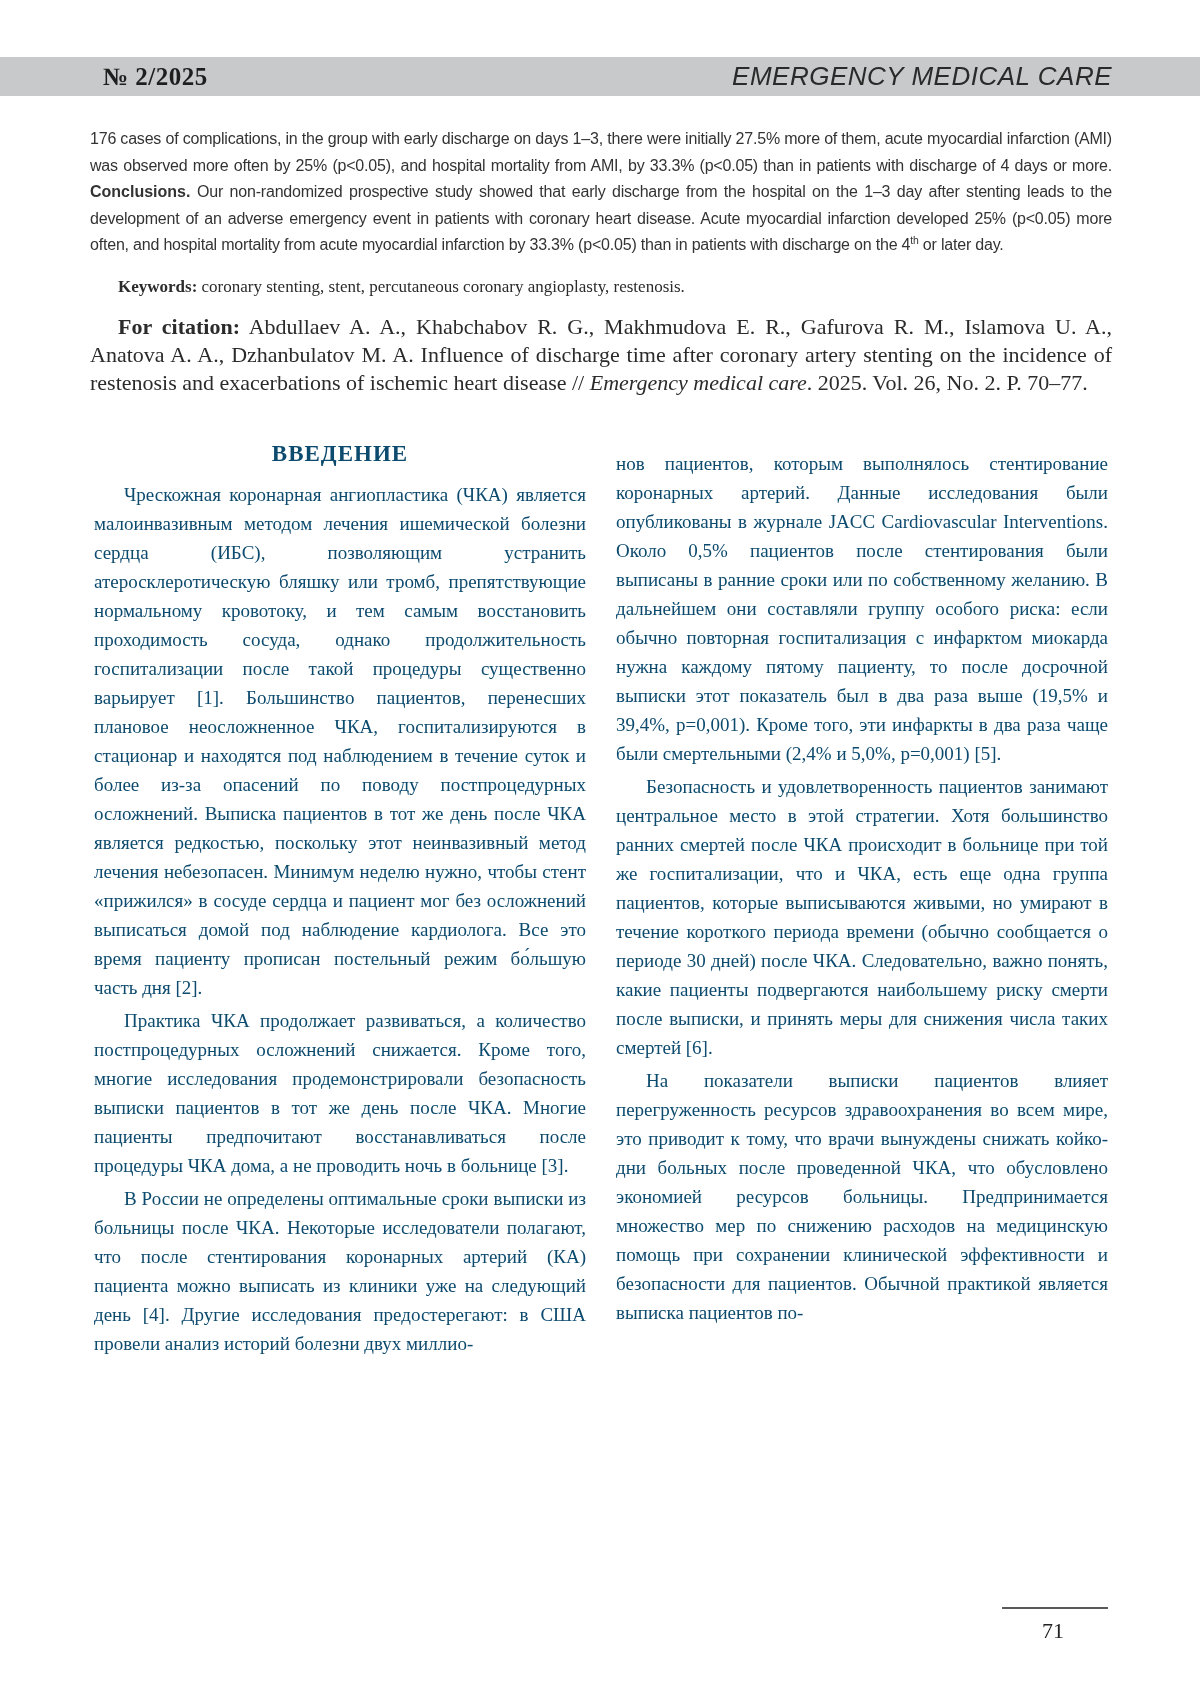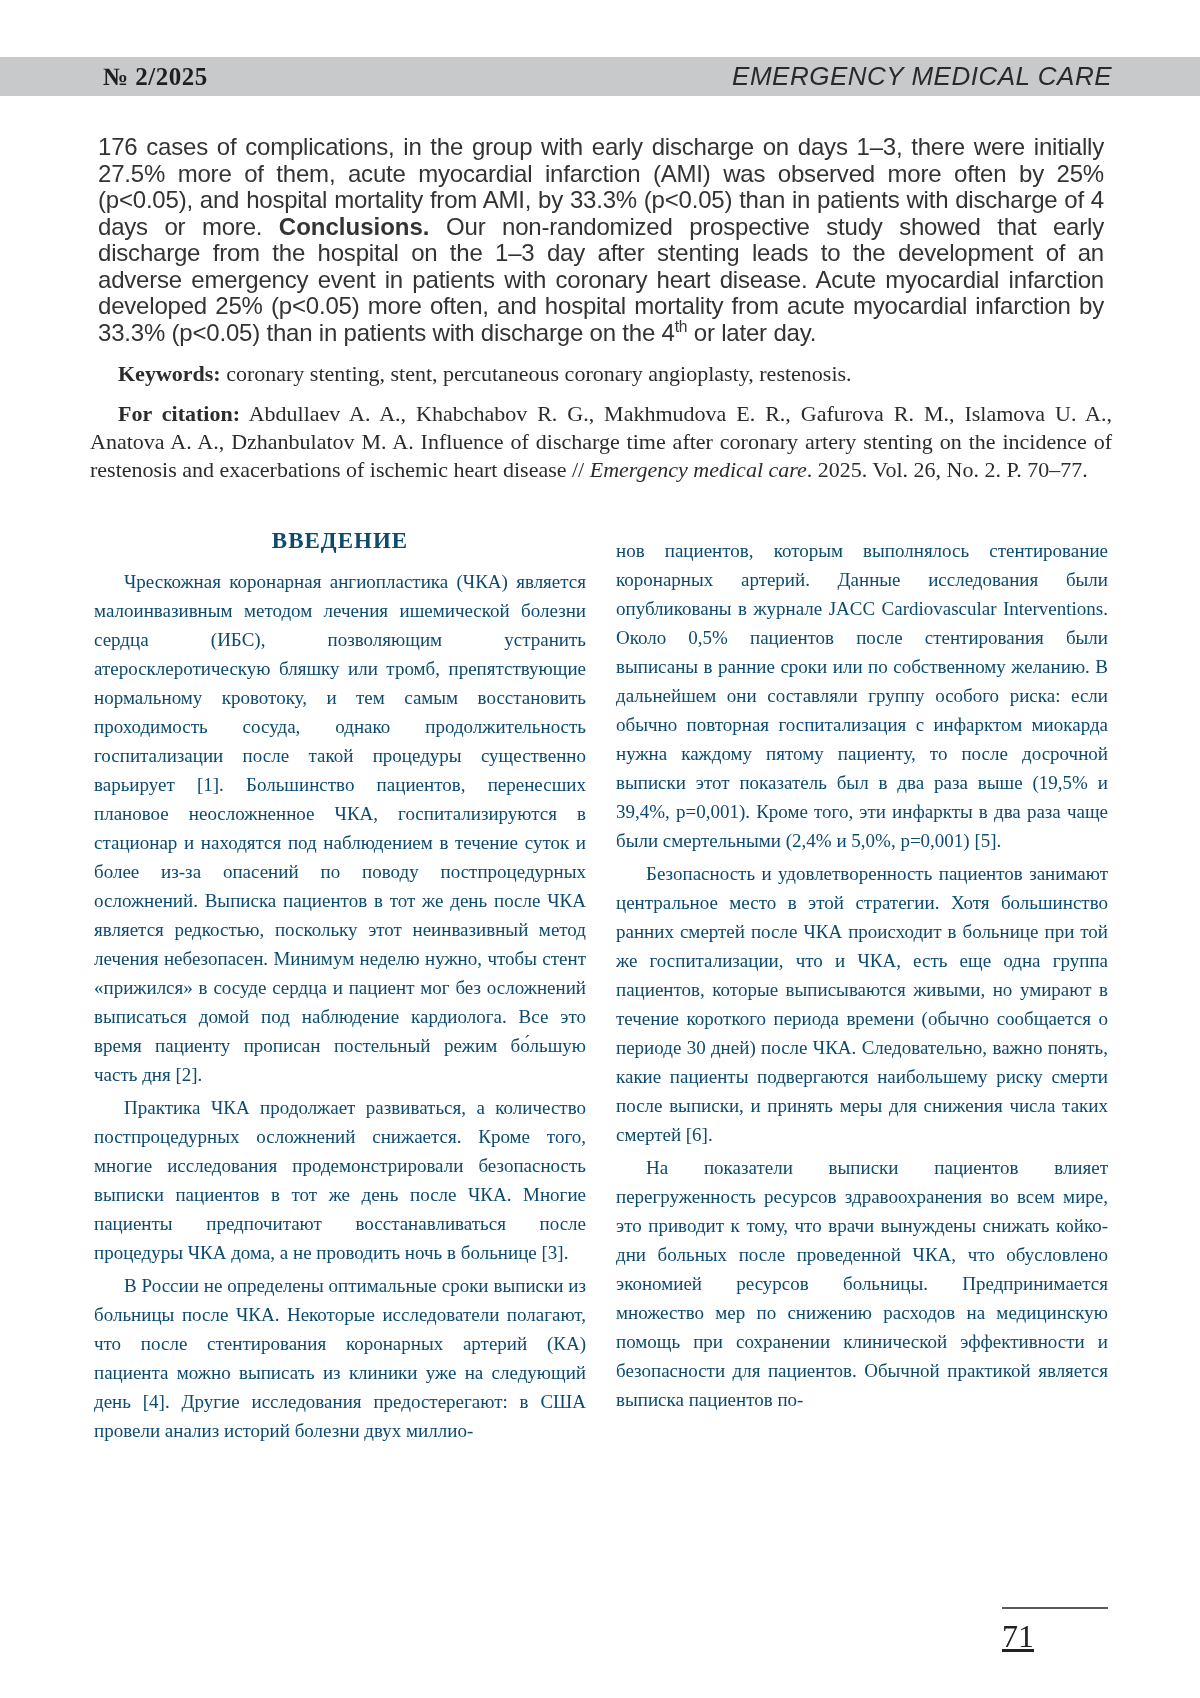--- a/index.html
+++ b/index.html
@@ -25,32 +25,32 @@
   }
   .journal{
     font-family:"Liberation Sans", sans-serif;
     font-style:italic;font-size:26px;color:#2a2a2a;letter-spacing:0.5px;
   }
   
   .content{
     position:absolute;left:90px;top:126px;width:1022px;
   }
   .abstract{
-    margin:8px;
+    margin:0;
     font-family:"Liberation Sans", sans-serif;
-    font-size:24px;line-height:26.5px;
+    font-size:16px;line-height:26.5px;
     color:#333333;
     text-align:justify;
     letter-spacing:-0.2px;
   }
   .abstract b{letter-spacing:0;}
   sup{font-size:0.65em;vertical-align:super;line-height:0;}
   .keywords{
     margin:14px 0 0 0;
-    font-size:22px;line-height:28px;
+    font-size:17px;line-height:28px;
     text-indent:28px;
   }
   .contact{
     margin:19px 0 0 0;
     font-size:22px;line-height:28px;
     font-style:italic;
     text-align:right;
   }
   .citation{
     margin:12px 0 8px 0;
@@ -83,21 +83,21 @@
     hyphens:auto;
   }
   .col p.indent{text-indent:30px;}
   
   .footer-rule{
     position:absolute;left:1002px;top:1607px;width:106px;height:0;
     border-top:2px solid #5a5a5a;
   }
   .page-number{
     position:absolute;left:1002px;top:1618px;width:102px;
-    font-size:32px;text-align:left;color:#222222;text-decoration:underline;
+    font-size:22px;text-align:center;color:#222222;
   }
 </style>
 </head>
 <body>
 
 <div class="page">
 
   <div class="band">
     <span class="issue">№ 2/2025</span>
     <span class="journal">EMERGENCY MEDICAL CARE</span>

